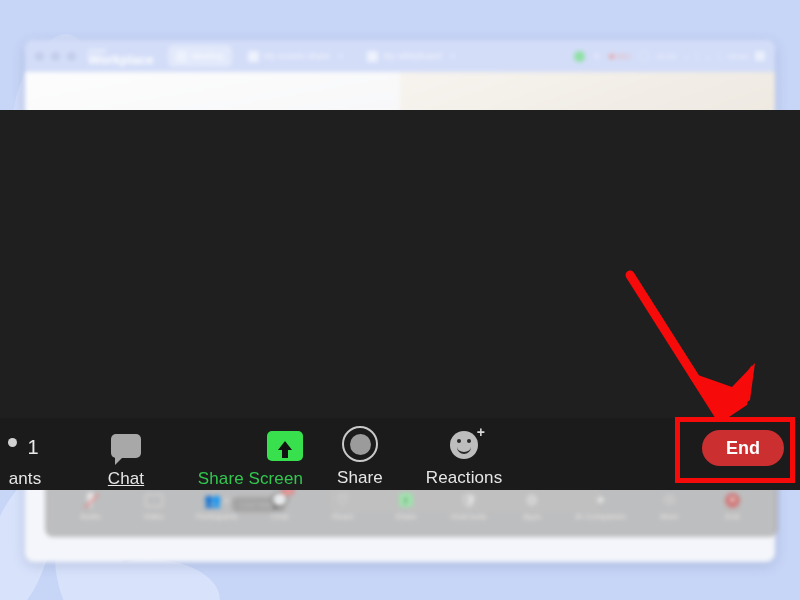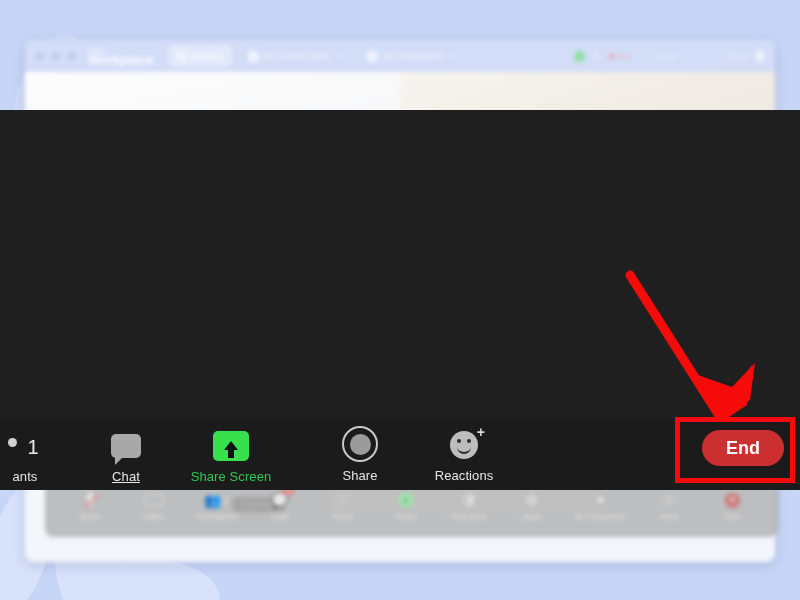--- a/index.html
+++ b/index.html
@@ -98,21 +98,21 @@
   .overlay{
     position:absolute;left:0;top:110px;width:800px;height:380px;background:#1f1f1f;
   }
   .dark-toolbar{
     position:absolute;left:0;top:418px;width:800px;height:72px;background:#1b1b1b;
   }
   .ctrl{
     position:absolute;display:flex;flex-direction:column;align-items:center;gap:7px;
     color:#e8e8e8;font-size:16.5px;
   }
-  .ctrl .lbl{font-size:13px;color:#e6e6e6;letter-spacing:.1px;}
+  .ctrl .lbl{font-size:17px;color:#e6e6e6;letter-spacing:.1px;}
   .ctrl .lbl.green{color:#32c84f;}
 
   .bubble{width:30px;height:24px;background:#a8a8a8;border-radius:5px;position:relative;}
   .bubble:after{content:"";position:absolute;left:4px;bottom:-7px;border-left:8px solid #a8a8a8;
     border-bottom:8px solid transparent;}
   .share-btn{width:36px;height:30px;background:#39e04e;border-radius:5px;display:flex;align-items:center;justify-content:center;}
   .share-arrow{width:0;height:0;border-left:7px solid transparent;border-right:7px solid transparent;border-bottom:9px solid #111;position:relative;}
   .share-arrow:after{content:"";position:absolute;left:-3px;top:9px;width:6px;height:8px;background:#111;}
   .rec-ring{width:32px;height:32px;border-radius:50%;border:2.5px solid #c9c9c9;display:flex;align-items:center;justify-content:center;}
   .rec-inner{width:21px;height:21px;border-radius:50%;background:#9b9b9b;}
@@ -283,21 +283,21 @@
     <div class="lbl">ants</div>
   </div>
 
   <div class="ctrl" style="left:92px;top:12px;width:68px;text-decoration:underline;">
     <div style="height:32px;display:flex;align-items:center;justify-content:center;">
       <span class="bubble"></span>
     </div>
     <div class="lbl">Chat</div>
   </div>
 
-  <div class="ctrl" style="left:170px;top:11px;width:122px;">
+  <div class="ctrl" style="left:181px;top:11px;width:122px;align-items:flex-end;">
     <div style="height:33px;display:flex;align-items:center;justify-content:center;">
       <span class="share-btn">
           <span class="share-arrow"></span>
         </span>
     </div>
     <div class="lbl green">Share Screen</div>
   </div>
 
   <div class="ctrl" style="left:324px;top:9px;width:72px;">
     <div style="height:34px;display:flex;align-items:center;justify-content:center;">

